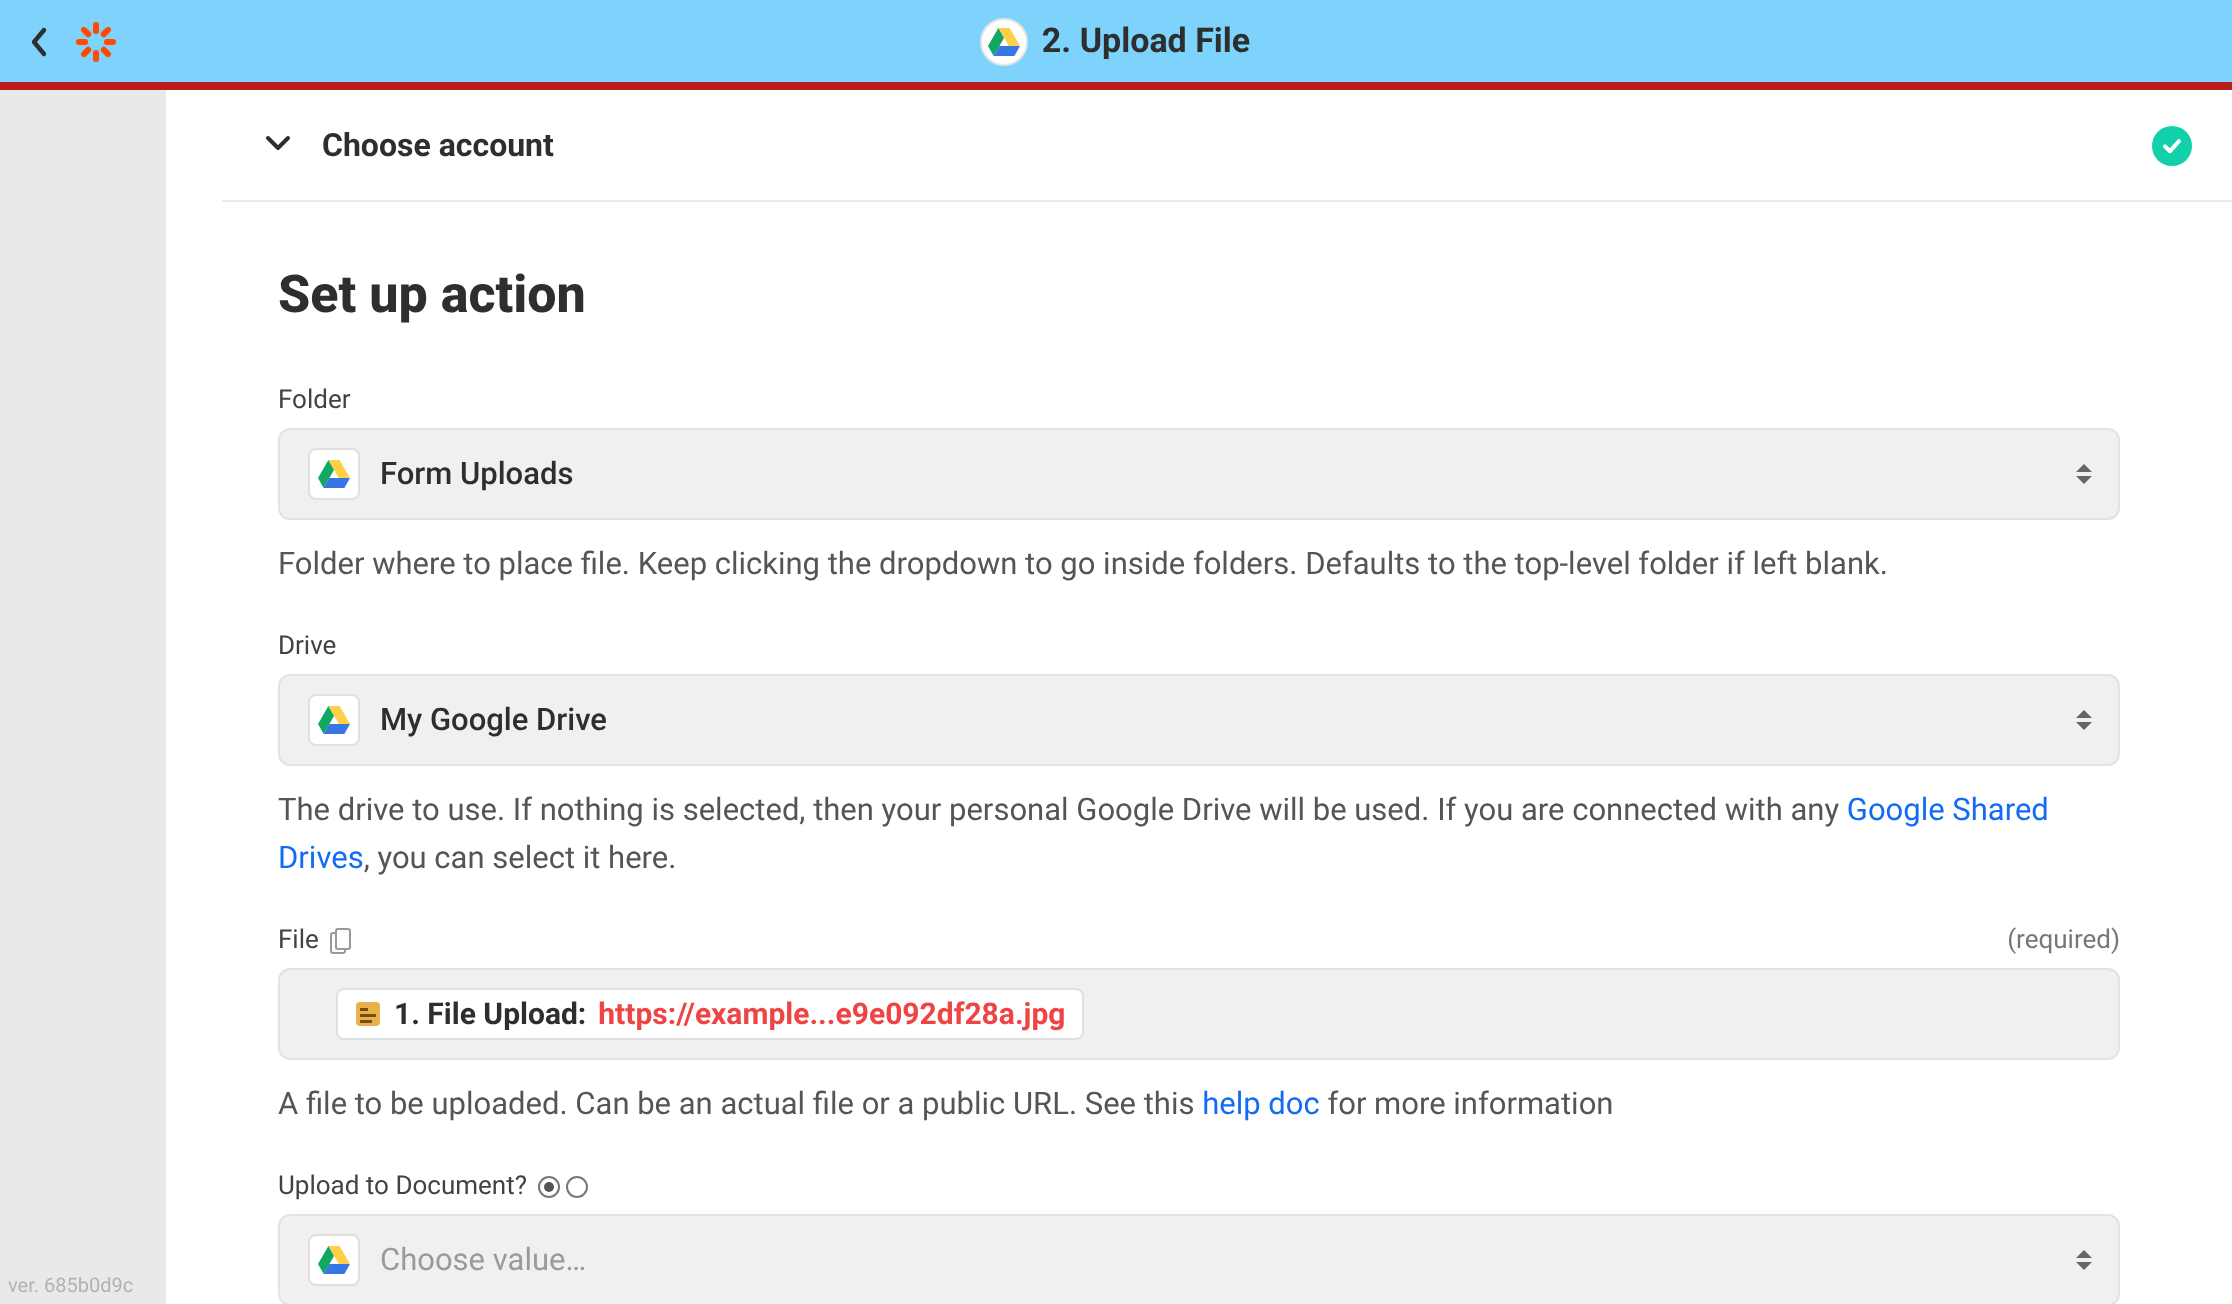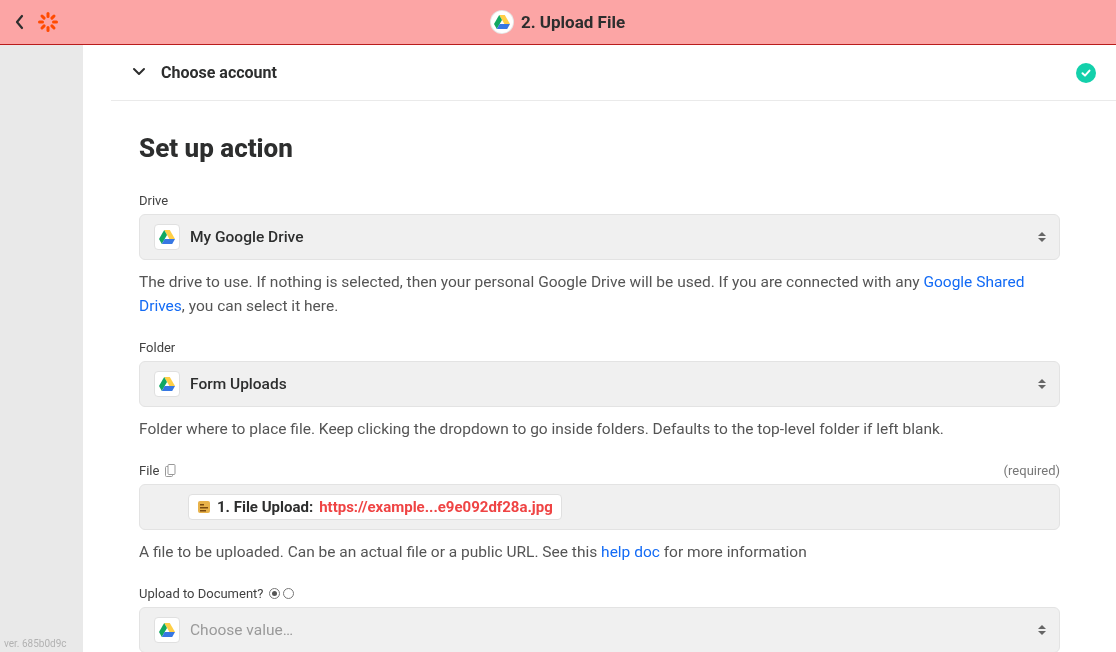--- a/index.html
+++ b/index.html
@@ -8,22 +8,22 @@
     background: #e9e9e9;
     color: #2d2e2e;
     font-size: 14px;
     width: 1116px;
     height: 652px;
     overflow: hidden;
     position: relative;
   }
   .topbar {
     height: 45px;
-    background: #fca5a5;
-    border-bottom: 1px solid #b91c1c;
+    background: #7dd3fc;
+    border-bottom: 4px solid #b91c1c;
     display: flex;
     align-items: center;
     position: relative;
     padding: 0 14px;
   }
   .topbar-left { display: flex; align-items: center; gap: 10px; }
   .chevron-left { cursor: pointer; display:flex; align-items:center; }
   .zapier-logo { display:flex; align-items:center; }
   .topbar-center {
     position: absolute; left:0; right:0; display:flex; justify-content:center; align-items:center; gap:8px; pointer-events:none;
@@ -75,21 +75,21 @@
   .help-text a { color:#136bf5; text-decoration:none; }
 
   .file-input {
     background:#f0f0f0; border:1px solid #e3e3e3; border-radius:6px;
     height:46px; display:flex; align-items:center; padding: 0 14px; cursor:text;
   }
   .file-pill {
     background:#fff; border:1px solid #e0e0e0; border-radius:4px;
     display:inline-flex; align-items:center; padding:3px 8px; gap:6px;
     font-size:15px;
-    margin-left: 34px;
+    margin-left: 14px;
   }
   .file-pill .pill-icon { display:flex; align-items:center; }
   .file-pill .pill-label { font-weight:700; color:#2d2e2e; }
   .file-pill .pill-value { color:#ef4444; font-weight:700;text-align:center; }
 
   .version { position:absolute; left:4px; bottom:3px; font-size:10px; color:#b2b2b2; }
 </style>
 </head>
 <body>
 
@@ -144,68 +144,68 @@
           <path d="M2.5 6.2 L5 8.6 L9.5 3.6" stroke="#fff" stroke-width="2" fill="none" stroke-linecap="round" stroke-linejoin="round"></path>
         </svg>
     </div>
   </div>
 
   <div class="content">
     <h2 class="setup-title">Set up action</h2>
 
     <div class="field">
       <div class="field-label-row">
-        <span class="field-label">Drive</span>
+        <span class="field-label">Folder</span>
       </div>
       <div class="dropdown">
         <div class="app-icon-box">
           <svg width="16" height="14" viewBox="0 0 16 14">
             <path d="M5.2 0 L10.8 0 L16 9 L10.4 9 Z" fill="#ffcf46"></path>
             <path d="M5.2 0 L0 9 L2.8 14 L8 5 Z" fill="#11a861"></path>
             <path d="M2.8 14 L13.2 14 L16 9 L5.6 9 Z" fill="#3777e3"></path>
           </svg>
         </div>
-        <span class="dropdown-text">My Google Drive</span>
+        <span class="dropdown-text">Form Uploads</span>
         <div class="dropdown-arrows">
           <svg width="10" height="6" viewBox="0 0 10 6">
               <path d="M1 5 L5 1 L9 5" fill="#666"></path>
             </svg>
           <svg width="10" height="6" viewBox="0 0 10 6">
               <path d="M1 1 L5 5 L9 1" fill="#666"></path>
             </svg>
         </div>
       </div>
-      <p class="help-text">
-        <span>The drive to use. If nothing is selected, then your personal Google Drive will be used. If you are connected with any </span><a href="#">Google Shared Drives</a><span>, you can select it here.</span>
-      </p>
-    </div>
-
-    <div class="field">
-      <div class="field-label-row">
-        <span class="field-label">Folder</span>
+      <p class="help-text">Folder where to place file. Keep clicking the dropdown to go inside folders. Defaults to the top-level folder if left blank.</p>
+    </div>
+
+    <div class="field">
+      <div class="field-label-row">
+        <span class="field-label">Drive</span>
       </div>
       <div class="dropdown">
         <div class="app-icon-box">
           <svg width="16" height="14" viewBox="0 0 16 14">
             <path d="M5.2 0 L10.8 0 L16 9 L10.4 9 Z" fill="#ffcf46"></path>
             <path d="M5.2 0 L0 9 L2.8 14 L8 5 Z" fill="#11a861"></path>
             <path d="M2.8 14 L13.2 14 L16 9 L5.6 9 Z" fill="#3777e3"></path>
           </svg>
         </div>
-        <span class="dropdown-text">Form Uploads</span>
+        <span class="dropdown-text">My Google Drive</span>
         <div class="dropdown-arrows">
           <svg width="10" height="6" viewBox="0 0 10 6">
               <path d="M1 5 L5 1 L9 5" fill="#666"></path>
             </svg>
           <svg width="10" height="6" viewBox="0 0 10 6">
               <path d="M1 1 L5 5 L9 1" fill="#666"></path>
             </svg>
         </div>
       </div>
-      <p class="help-text">Folder where to place file. Keep clicking the dropdown to go inside folders. Defaults to the top-level folder if left blank.</p>
+      <p class="help-text">
+        <span>The drive to use. If nothing is selected, then your personal Google Drive will be used. If you are connected with any </span><a href="#">Google Shared Drives</a><span>, you can select it here.</span>
+      </p>
     </div>
 
     <div class="field">
       <div class="field-label-row">
         <span class="field-label">
           <span>File</span>
           <span class="doc-icon">
             <svg width="11" height="13" viewBox="0 0 11 13">
                 <rect x="0.5" y="2.5" width="7" height="10" rx="1" fill="none" stroke="#999"></rect>
                 <rect x="3" y="0.5" width="7" height="10" rx="1" fill="#fff" stroke="#999"></rect>

